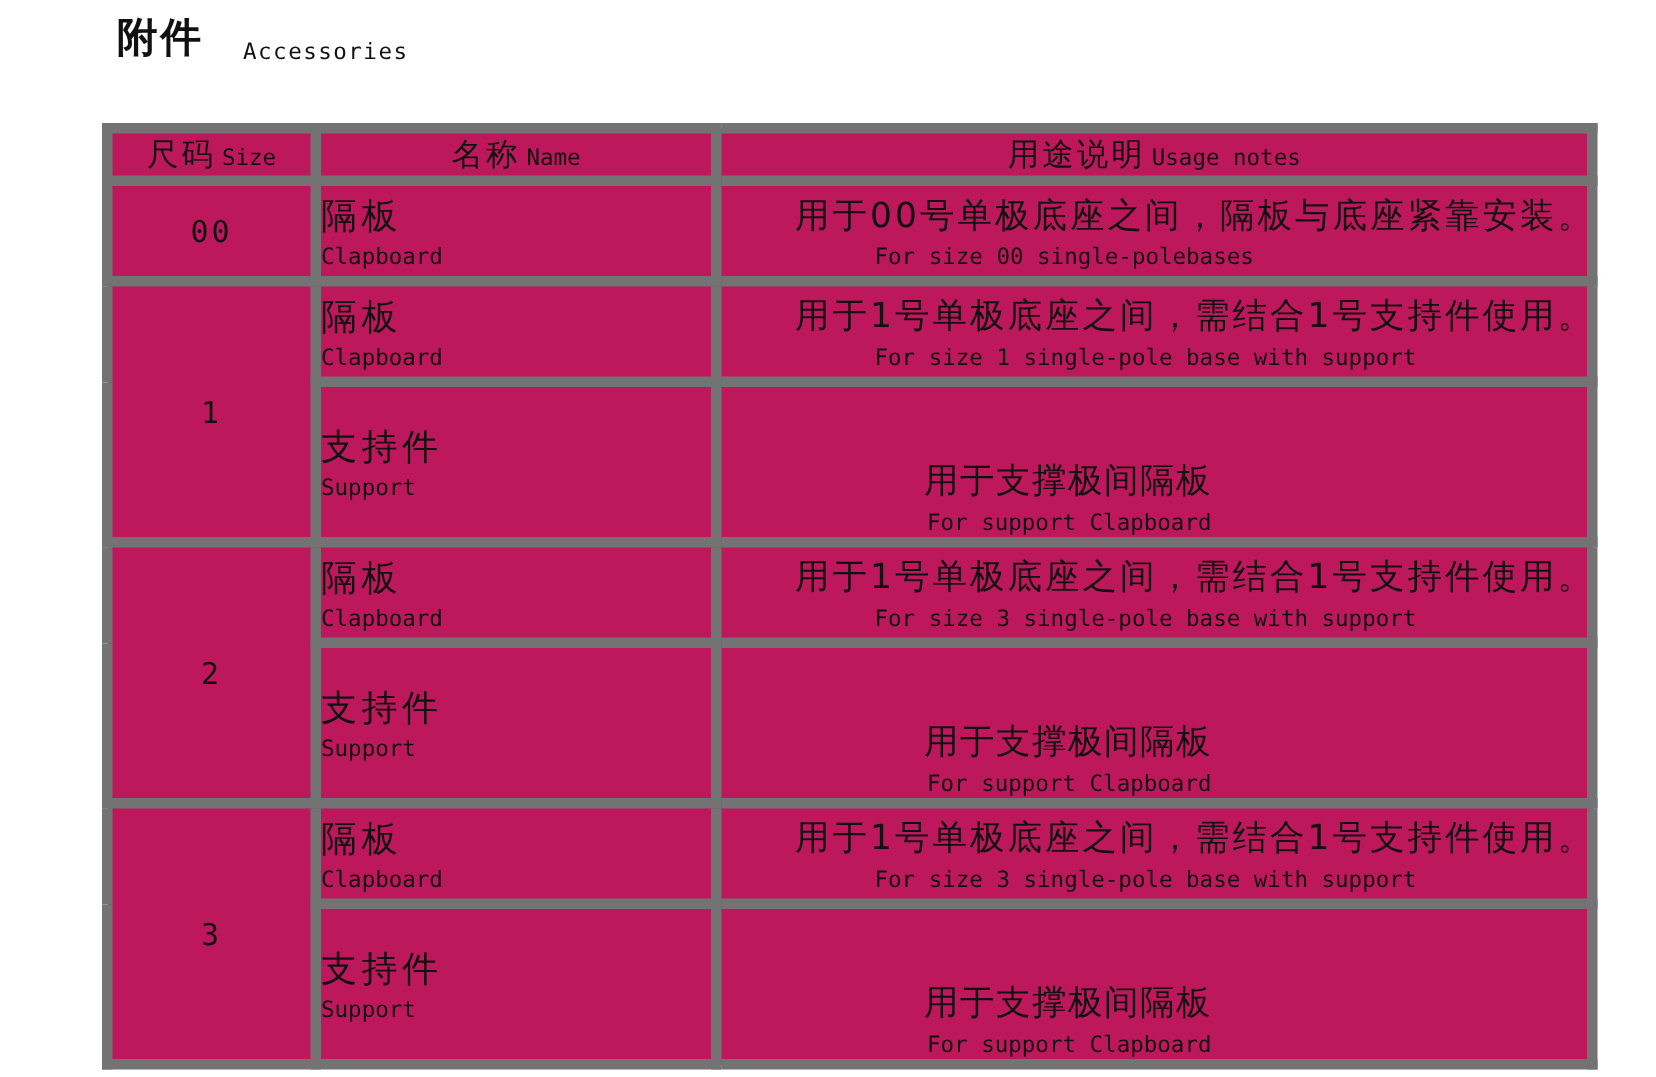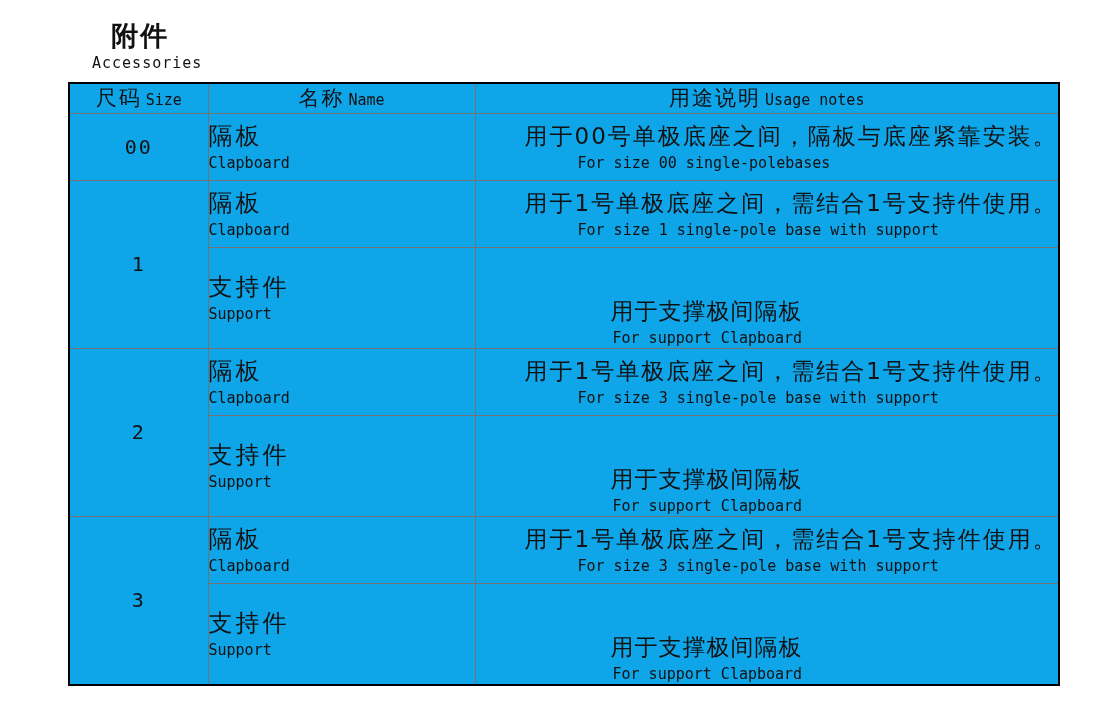--- a/index.html
+++ b/index.html
@@ -4,31 +4,31 @@
 <style>
   html,body{margin:0;padding:0;background:#ffffff;}
   body{
     width:1104px;height:718px;
     font-family:"DejaVu Sans Mono","Liberation Mono",monospace;
     color:#111111;
   }
   .page{position:relative;width:1104px;height:718px;background:#ffffff;overflow:hidden;}
 
   
-  .doc-title{position:absolute;left:78px;top:18px;display:flex;align-items:center;flex-direction:column;}
+  .doc-title{position:absolute;left:78px;top:7px;display:flex;align-items:flex-end;}
   .t-zh{font-family:"DejaVu Sans","Liberation Sans",sans-serif;font-weight:bold;font-size:27px;letter-spacing:2px;}
-  .t-en{font-family:"DejaVu Sans Mono","Liberation Mono",monospace;font-size:15px;margin-left:14px;letter-spacing:1px;}
+  .t-en{font-family:"DejaVu Sans Mono","Liberation Mono",monospace;font-size:15px;margin-left:26px;letter-spacing:1px;}
 
   
   table.acc-table{
     position:absolute;left:68px;top:82px;
     width:990px;table-layout:fixed;
     border-collapse:collapse;border:2px solid #000;
   }
-  .acc-table th,.acc-table td{border:1px solid #737373;padding:0;background:#0ea5e9;}
+  .acc-table th,.acc-table td{border:7px solid #737373;padding:0;background:#be185d;}
   .acc-table thead tr{height:30px;}
   .acc-table tbody tr{height:67px;}
 
   th{font-weight:normal;text-align:center;vertical-align:middle;white-space:nowrap;}
   .h-zh{font-family:"DejaVu Sans","Liberation Sans",sans-serif;font-size:21px;letter-spacing:2px;}
   .h-en{font-family:"DejaVu Sans Mono","Liberation Mono",monospace;font-size:15px;margin-left:4px;}
 
   td.size{text-align:center;vertical-align:middle;font-size:20px;letter-spacing:2px;}
 
   td.name{text-align:left;vertical-align:middle;}

